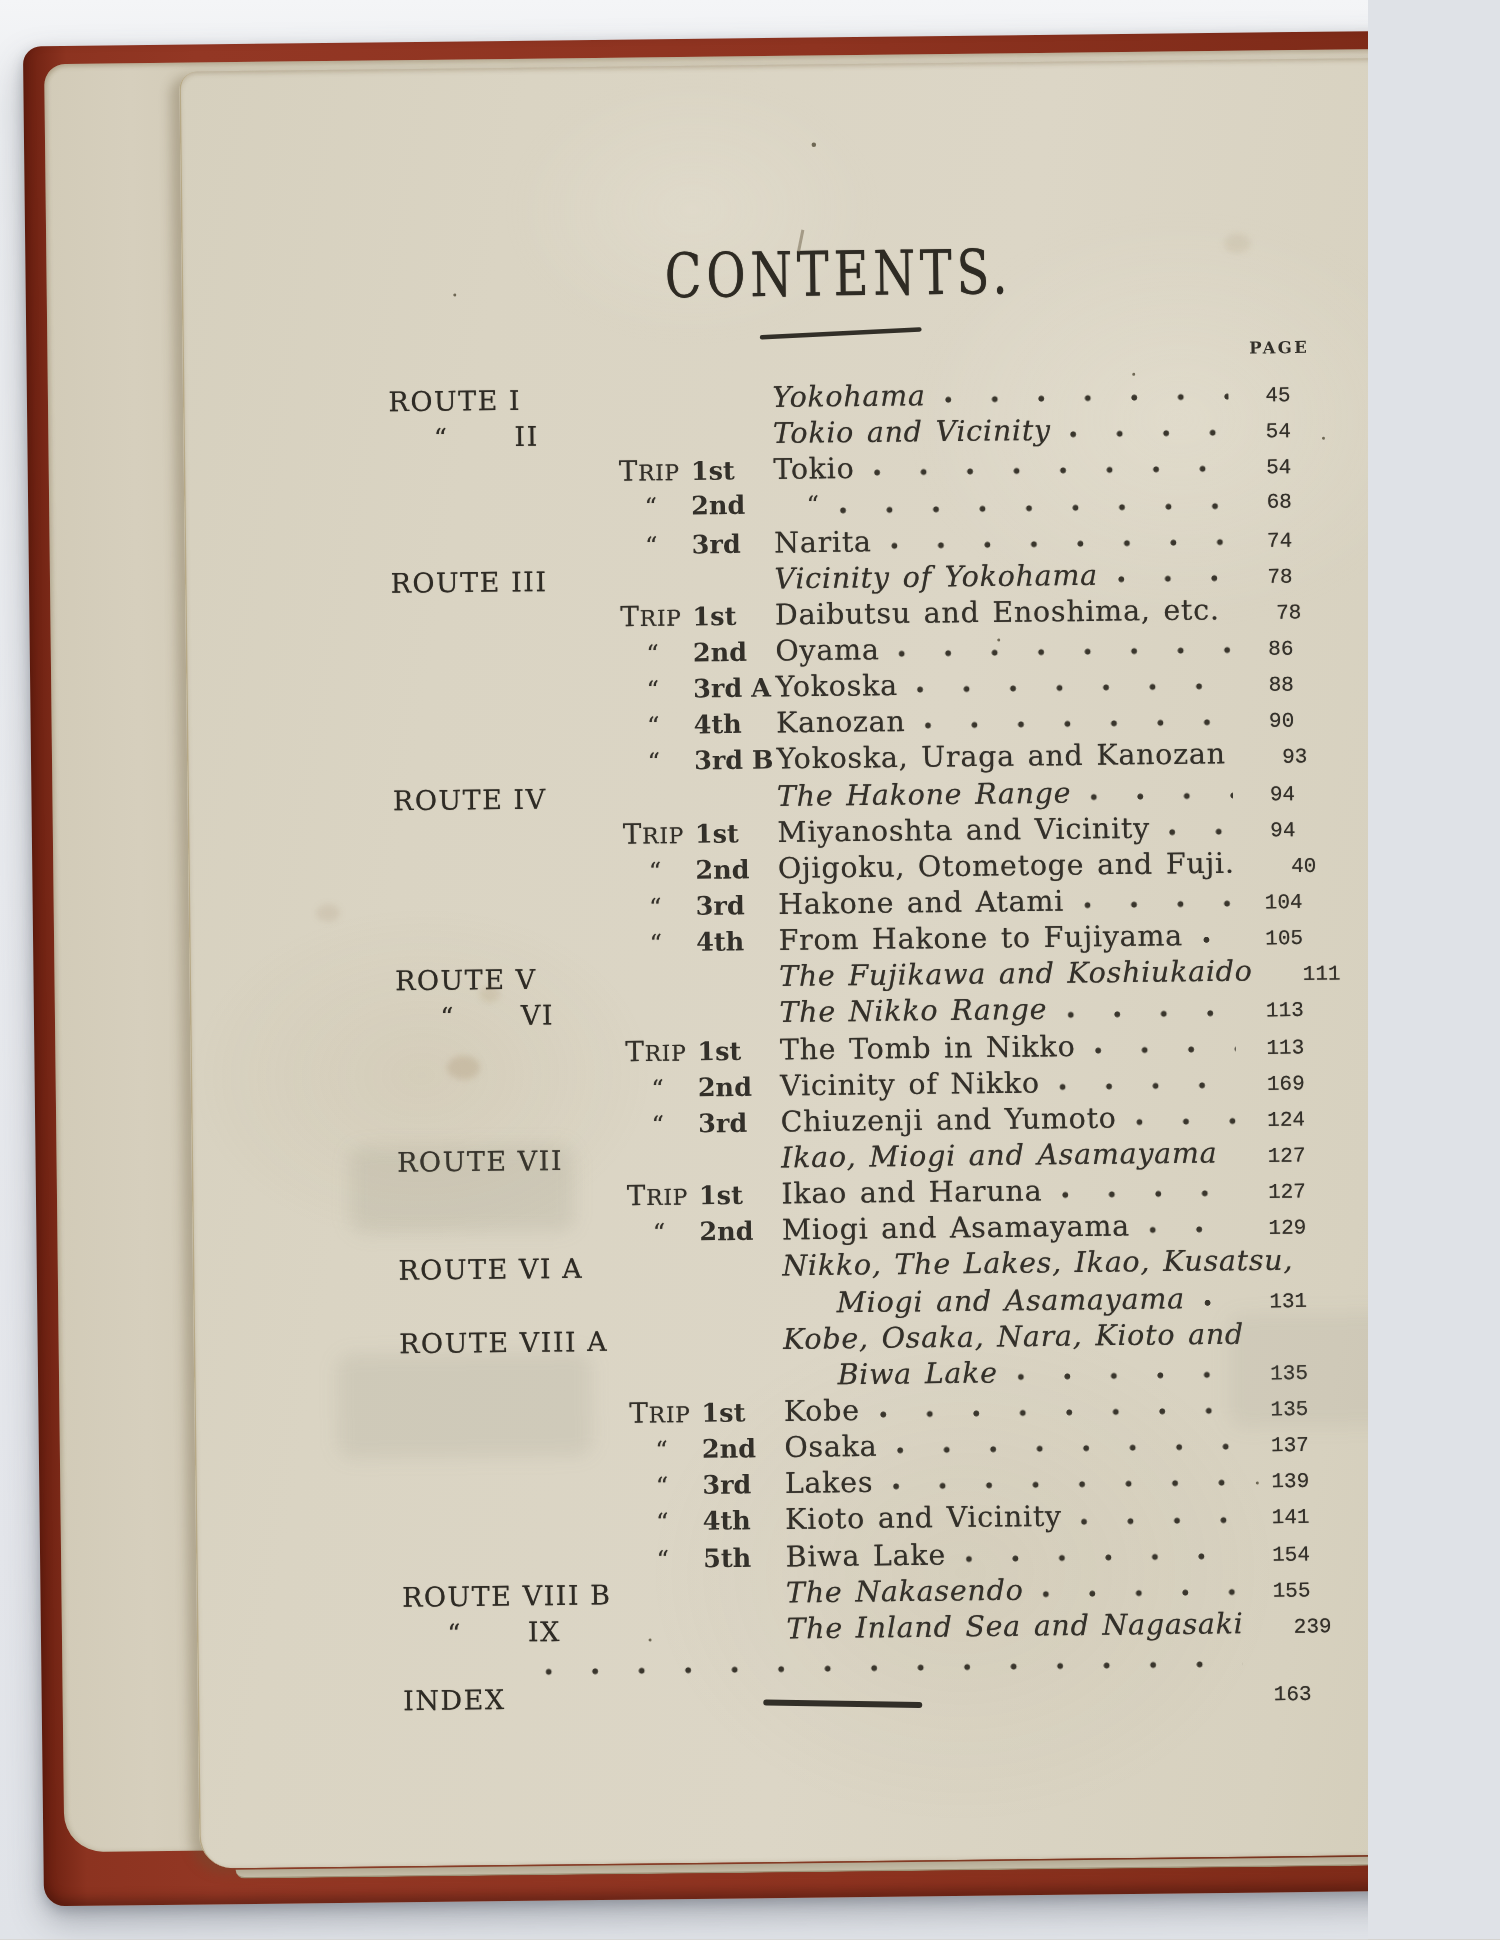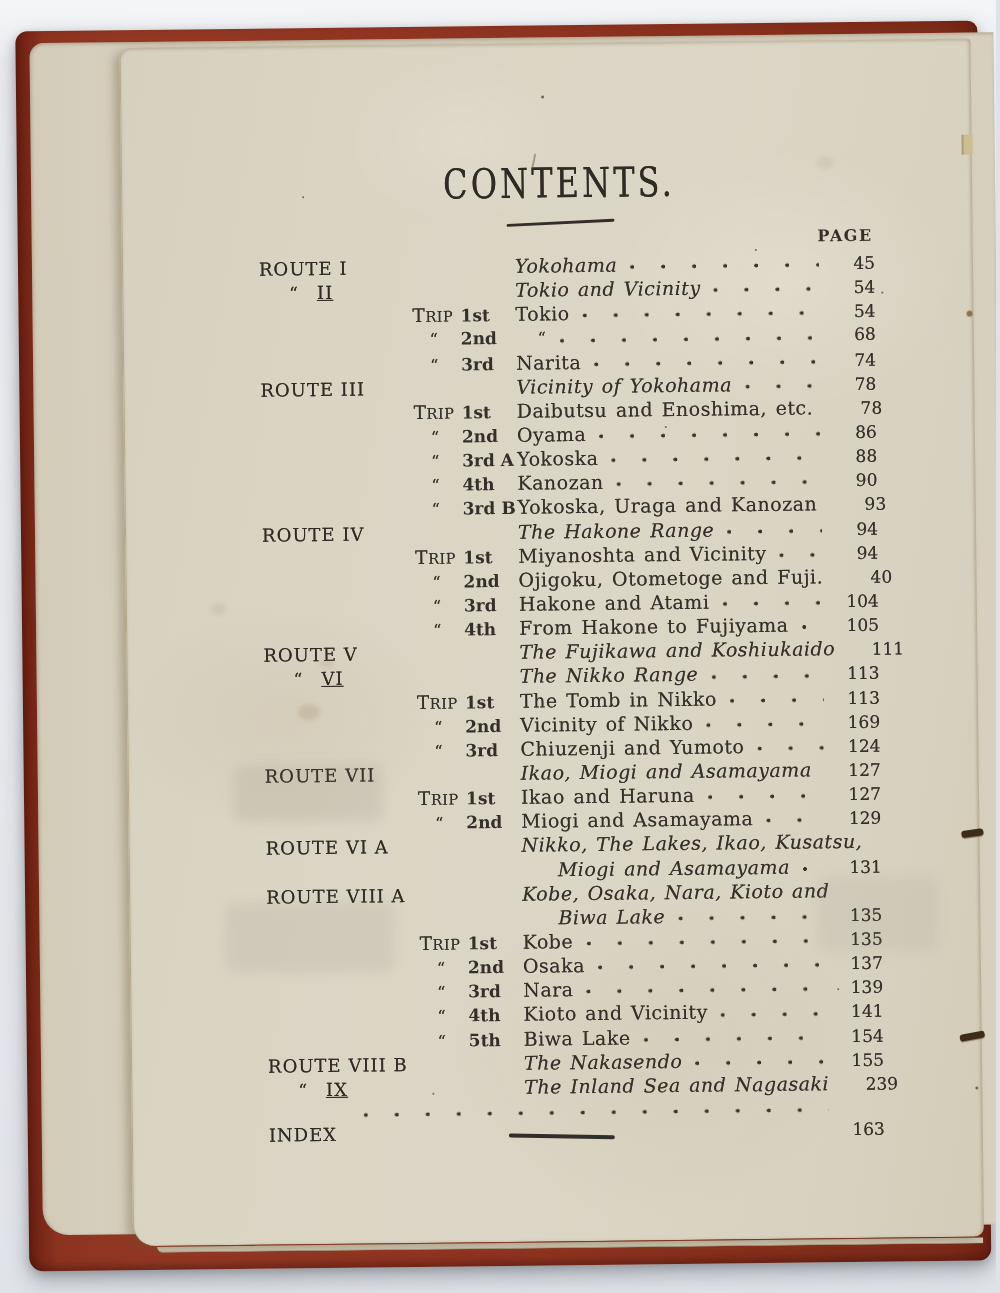--- a/index.html
+++ b/index.html
@@ -1,17 +1,17 @@
 <!DOCTYPE html>
 <html><head>
 <meta charset="utf-8">
 <style>
   html,body{margin:0;padding:0;background:#dfe2e7;}
   .photo{
-    position:relative;width:996px;height:1293px;overflow:hidden;
+    position:relative;width:912px;height:1293px;overflow:hidden;
     background:linear-gradient(180deg,#f4f5f7 0%,#ebedf0 6%,#e8eaee 45%,#e3e5ea 80%,#e0e3e8 100%);
     font-family:"DejaVu Serif","Liberation Serif",serif;
   }
   .book{position:absolute;left:0;top:0;width:100%;height:100%;transform:rotate(-0.65deg);transform-origin:50% 48%;}
   .cover{
     position:absolute;left:22px;top:26px;width:962px;height:1240px;border-radius:12px 10px 12px 14px;
     background:linear-gradient(90deg,#6a1f10 0%,#8c3320 3%,#933724 12%,#8e3320 55%,#7d2a18 96%,#6e2212 100%);
     box-shadow:0 10px 22px rgba(70,76,88,.38),0 3px 8px rgba(70,76,88,.28), inset 0 -4px 8px rgba(40,10,5,.4);
   }
   .page-under{
@@ -38,40 +38,40 @@
   
   .contents-title{
     position:absolute;top:116px;left:12px;right:-12px;text-align:center;
     font-size:41px;letter-spacing:4px;color:#2e2b24;transform:scaleX(.78);
     text-shadow:0 0 .6px rgba(40,34,24,.8);
   }
   .title-rule{position:absolute;left:384px;top:178px;width:108px;height:3px;background:#322f28;border-radius:2px;transform:rotate(-2.2deg);}
   .closing-rule{position:absolute;left:376px;top:1091px;width:106px;height:3.5px;background:#322f28;border-radius:2px;transform:rotate(1.6deg);}
   
   .toc{position:absolute;left:136px;top:186px;width:616px;}
-  .page-col-header{position:absolute;right:2px;top:0;font-size:16px;font-weight:bold;letter-spacing:1.5px;color:#33302a;}
+  .page-col-header{position:absolute;right:2px;top:0;font-size:11px;font-weight:bold;letter-spacing:1.5px;color:#33302a;}
   .rows{position:absolute;left:0;top:24px;width:100%;}
   .row{display:flex;align-items:baseline;height:24.15px;line-height:24px;white-space:nowrap;}
   .c-route{flex:0 0 153px;font-size:18px;letter-spacing:1px;color:#2e2b25;text-shadow:0 0 .5px rgba(40,34,24,.65);}
   .c-route.auto{flex:0 0 auto;padding-right:14px;margin-top:22px;}
   .r-ditto{margin-left:30px;font-size:17px;}
-  .r-num{margin-left:18px;text-decoration:underline;}
+  .r-num{margin-left:44px;}
   .c-trip{flex:0 0 103px;}
   .t-word{display:inline-block;width:48px;font-size:14.5px;letter-spacing:.5px;text-shadow:0 0 .5px rgba(40,34,24,.65);}
   .t-word::first-letter{font-size:18.5px;}
   .t-word.t-ditto{padding-left:17px;width:31px;font-size:16px;}
   .t-ord{font-size:17px;font-weight:bold;}
   .c-title{flex:0 0 auto;font-size:19px;letter-spacing:.5px;word-spacing:2px;text-shadow:0 0 .5px rgba(40,34,24,.6);}
   .c-title.it{font-style:italic;}
   .c-title.title-ditto{padding-left:22px;font-size:16px;}
   .c-title.cont{padding-left:36px;}
   .leader{flex:1 1 0;min-width:0;height:7px;align-self:flex-end;margin:0 10px 6px 13px;
     background-image:radial-gradient(circle at 2.2px 3.5px,#3a362d 1.7px,rgba(0,0,0,0) 2.2px);
     background-size:31px 7px;background-repeat:repeat-x;}
-  .c-page{flex:0 0 46px;text-align:right;font-size:17px;text-shadow:0 0 .5px rgba(40,34,24,.6);}
+  .c-page{flex:0 0 46px;text-align:center;font-size:14px;text-shadow:0 0 .5px rgba(40,34,24,.6);font-family:Liberation Mono, monospace;}
   
   .mark{position:absolute;pointer-events:none;}
   .speck{width:3px;height:3px;border-radius:50%;background:#49432f;opacity:.75;}
   .fox{border-radius:50%;filter:blur(2px);}
   .ghost{filter:blur(6px);border-radius:10px;}
   .scratch{width:2px;height:15px;background:#756a52;opacity:.55;transform:rotate(12deg);}
   .stitch{height:7px;background:#3c2c18;border-radius:3px;box-shadow:0 1px 1px rgba(60,40,15,.5);}
   .notch{width:9px;height:20px;background:#cdbd92;border-left:2px solid #b0a077;}
 </style>
 </head>
@@ -292,21 +292,21 @@
             <div class="row">
               <div class="c-route"></div>
               <div class="c-trip"><span class="t-word t-ditto">“</span><span class="t-ord">2nd</span></div>
               <div class="c-title">Osaka</div>
               <div class="leader"></div>
               <div class="c-page">137</div>
             </div>
             <div class="row">
               <div class="c-route"></div>
               <div class="c-trip"><span class="t-word t-ditto">“</span><span class="t-ord">3rd</span></div>
-              <div class="c-title">Nara</div>
+              <div class="c-title">Lakes</div>
               <div class="leader"></div>
               <div class="c-page">139</div>
             </div>
             <div class="row">
               <div class="c-route"></div>
               <div class="c-trip"><span class="t-word t-ditto">“</span><span class="t-ord">4th</span></div>
               <div class="c-title">Kioto and Vicinity</div>
               <div class="leader"></div>
               <div class="c-page">141</div>
             </div>

